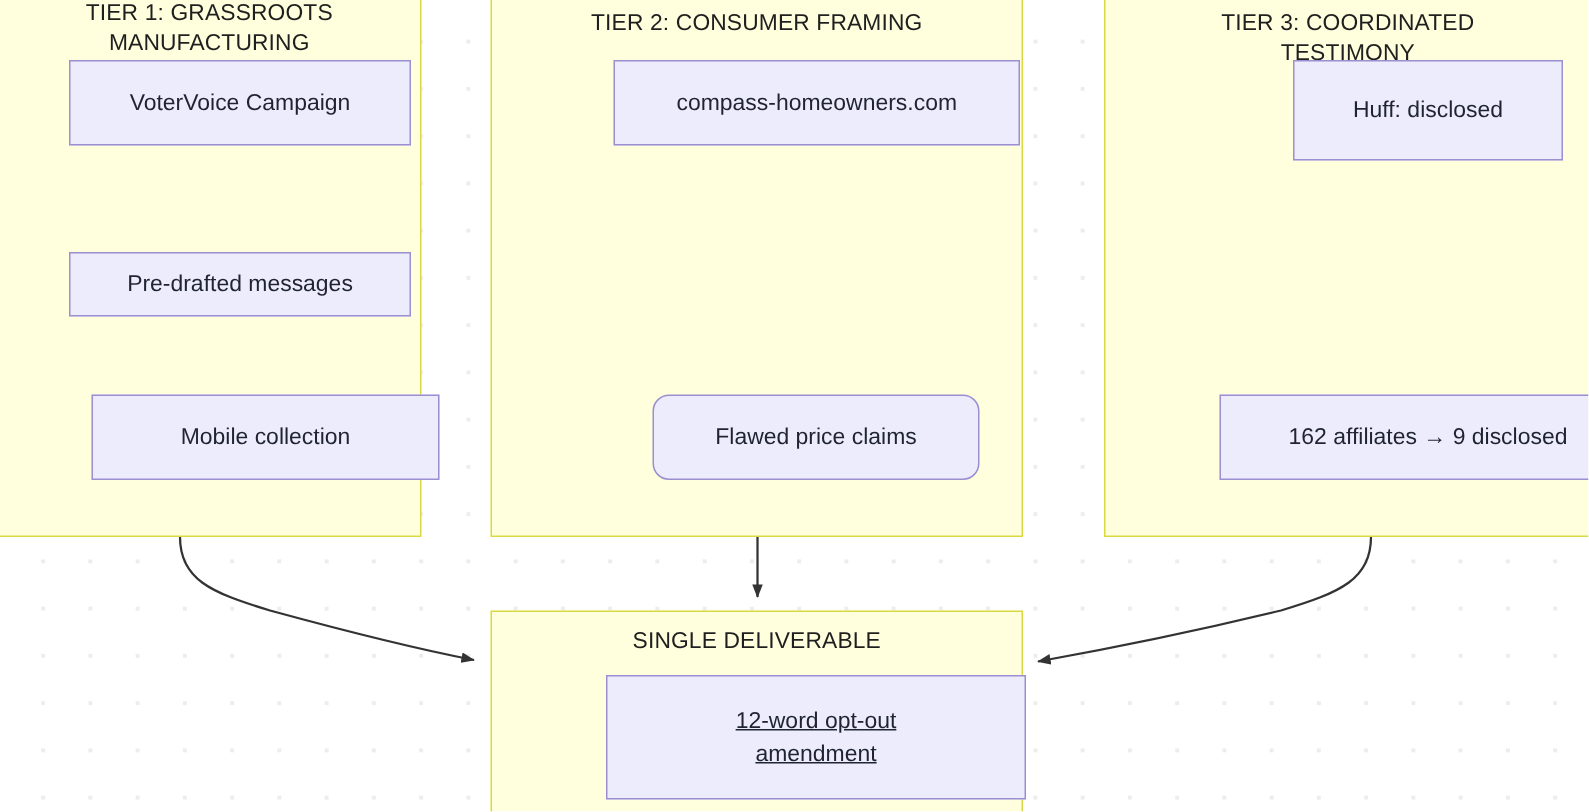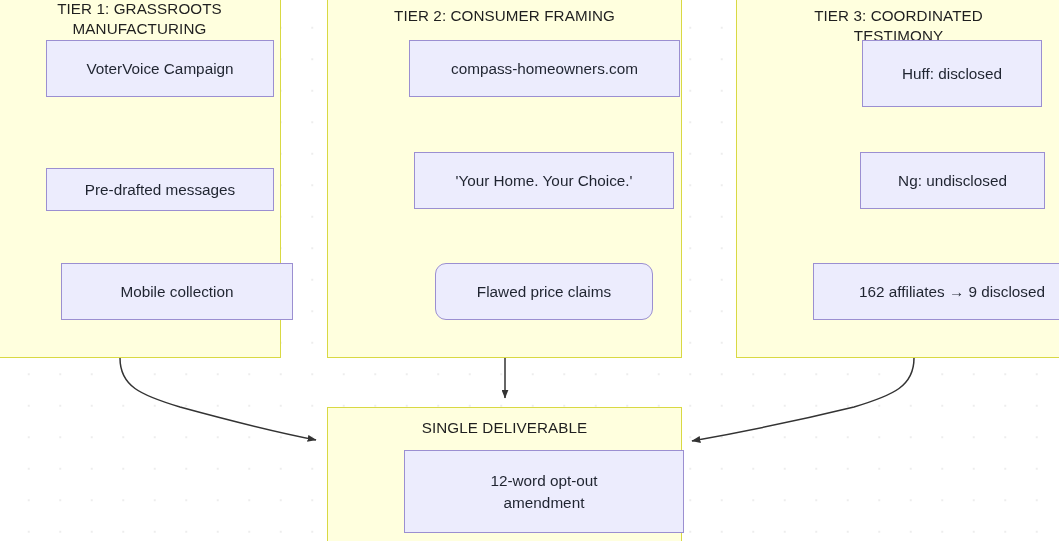--- a/index.html
+++ b/index.html
@@ -89,44 +89,38 @@
   <div class="node" style="left:22px; top:263px; width:232px; height:57px;">
     <span>Mobile collection</span>
   </div>
 
   <div class="cluster" style="left:327px; top:-2px; width:355px; height:360px;">
     <div class="cluster-title" style="top:7px; padding:0 62px;">TIER 2: CONSUMER FRAMING</div>
   </div>
   <div class="node" style="left:370px; top:40px; width:271px; height:57px;">
     <span>compass-homeowners.com</span>
   </div>
-  <div class="node" style="left:375px; top:152px; width:260px; height:57px;">
-    <span>'Your Home. Your Choice.'</span>
-  </div>
   <div class="node" style="left:396px; top:263px; width:218px; height:57px;border-radius:11px;">
     <span>Flawed price claims</span>
   </div>
 
   <div class="cluster" style="left:736px; top:-2px; width:325px; height:360px;">
     <div class="cluster-title" style="top:7px; padding:0 50px;">TIER 3: COORDINATED TESTIMONY</div>
   </div>
   <div class="node" style="left:823px; top:40px; width:180px; height:67px;">
     <span>Huff: disclosed</span>
   </div>
-  <div class="node" style="left:821px; top:152px; width:185px; height:57px;">
-    <span>Ng: undisclosed</span>
-  </div>
   <div class="node" style="left:774px; top:263px; width:278px; height:57px;">
     <span>162 affiliates → 9 disclosed</span>
   </div>
 
   <div class="cluster" style="left:327px; top:407px; width:355px; height:150px;">
     <div class="cluster-title" style="top:10px; padding:0 32px;">SINGLE DELIVERABLE</div>
   </div>
-  <div class="node" style="left:365px; top:450px; width:280px; height:83px;">
+  <div class="node" style="left:365px; top:450px; width:280px; height:83px;text-decoration:underline;">
     <span style="display:block; max-width:150px;">12-word opt-out amendment</span>
   </div>
 
   <svg id="edges" viewBox="0 0 1059 541" xmlns="http://www.w3.org/2000/svg">
     <defs>
       <marker id="arrowhead" markerWidth="9" markerHeight="7" refX="8.4" refY="3.5" orient="auto" markerUnits="userSpaceOnUse">
         <polygon points="0 0, 9 3.5, 0 7" fill="#333333"></polygon>
       </marker>
     </defs>
 

